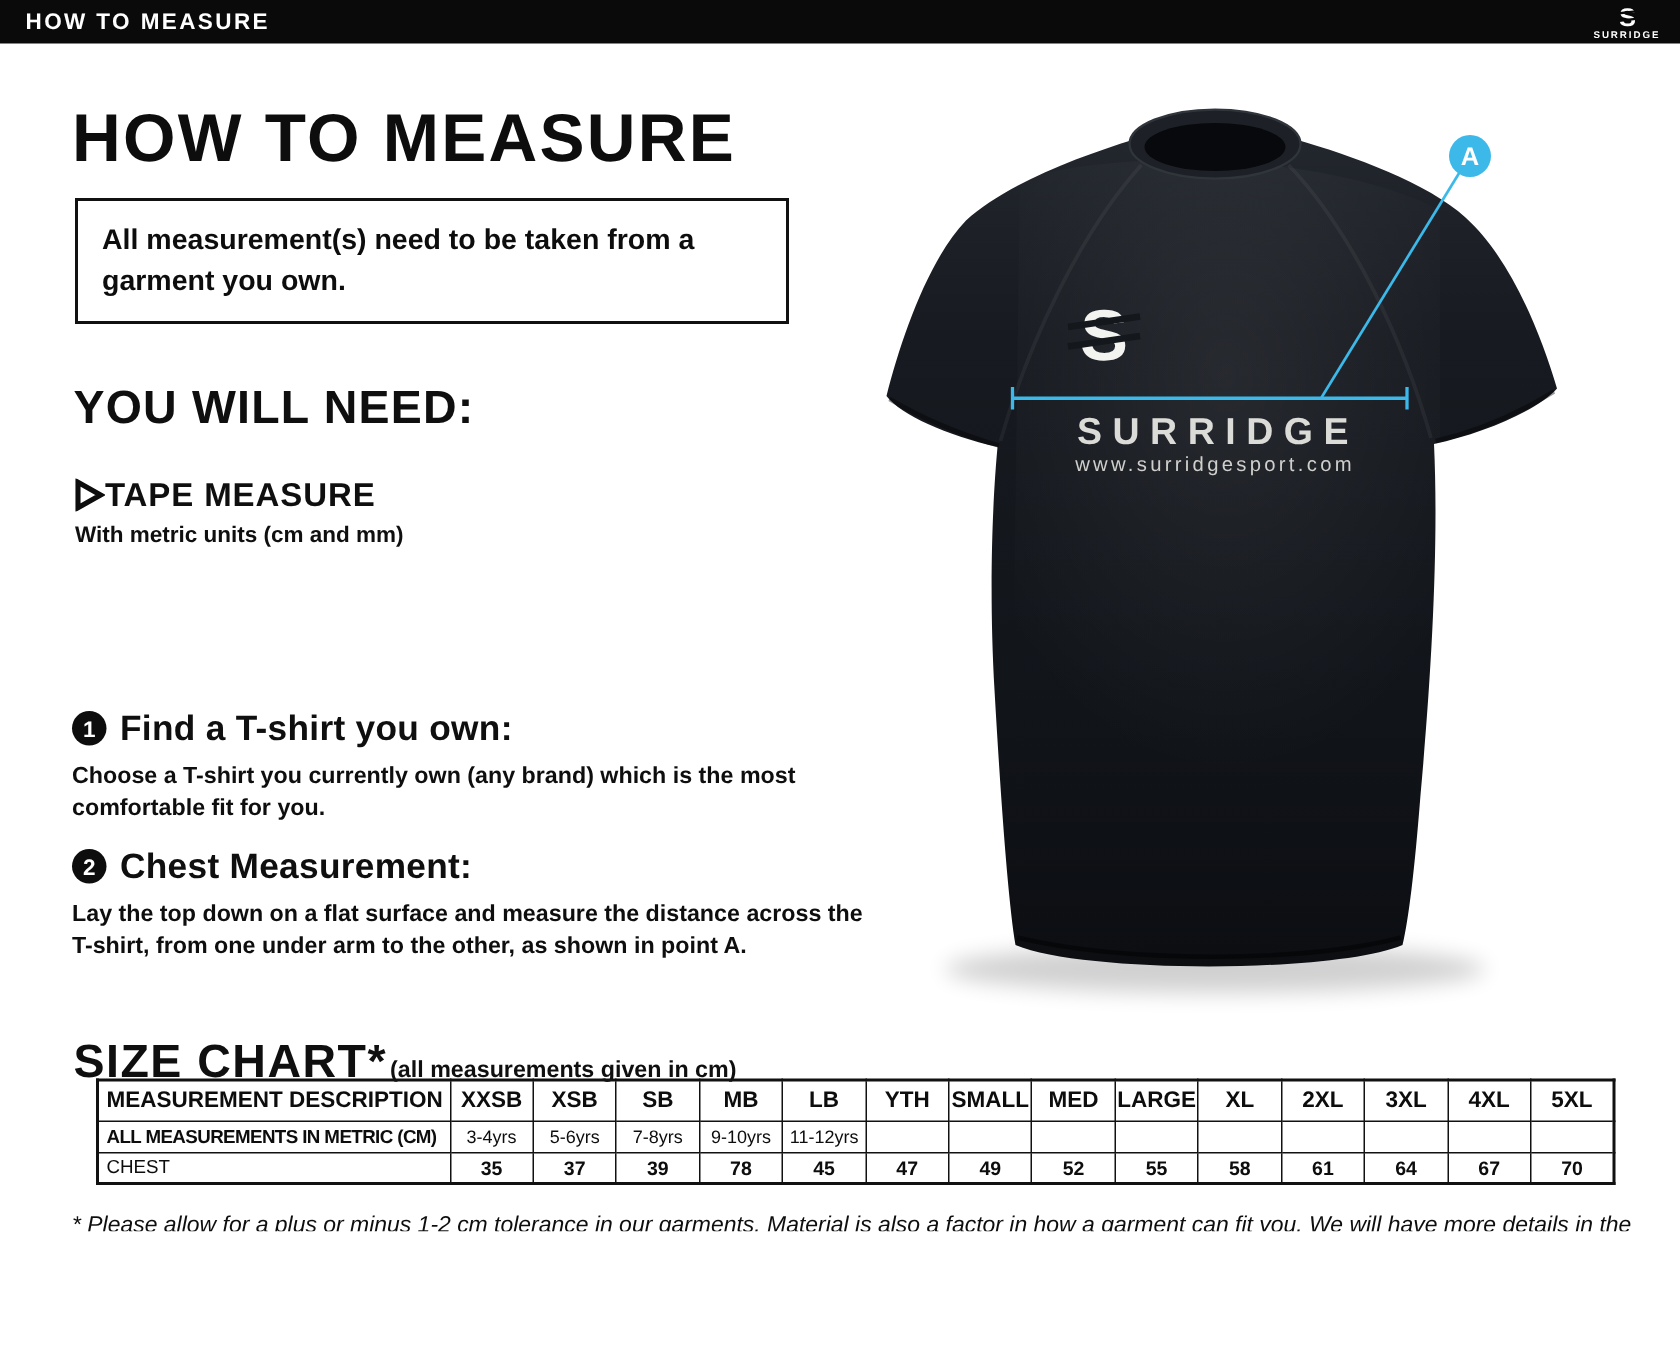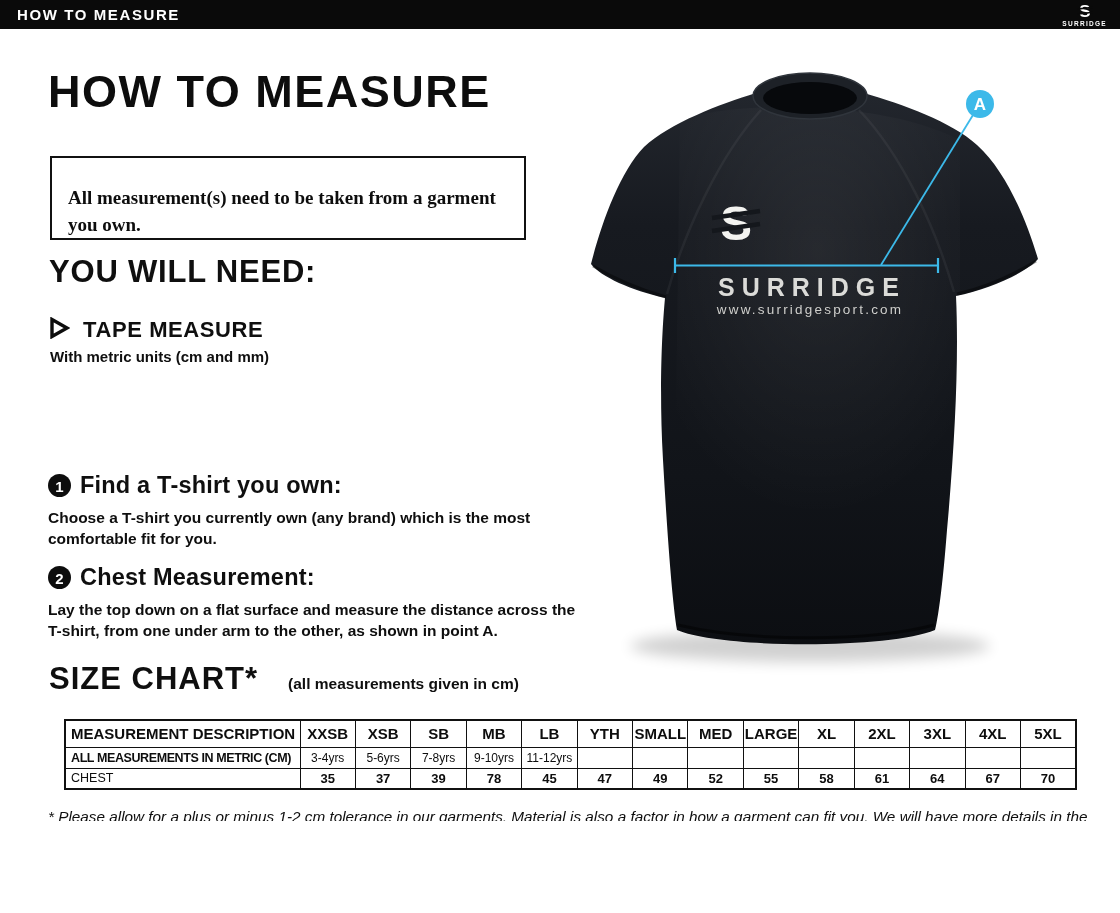--- a/index.html
+++ b/index.html
@@ -18,49 +18,49 @@
     color:#ffffff; font-size:15px; font-weight:bold; letter-spacing:1.6px;
   }
   .topbar-logo { display:flex; flex-direction:column; align-items:center; line-height:1; margin-top:1px; }
   .topbar-logo .brand-text { color:#ffffff; font-size:6.5px; font-weight:bold; letter-spacing:1.3px; margin-top:1px; }
   
   .h1 {
     position:absolute; left:48px; top:66px;
     font-size:45px; font-weight:800; letter-spacing:1.5px; color:#0d0d0d;
   }
   .notice-box {
-    position:absolute; left:50px; top:156px; width:476px; height:84px;
-    border:2.5px solid #111; padding:26px 16px 0 16px;font-family:Liberation Serif, serif;
+    position:absolute; left:50px; top:132px; width:476px; height:84px;
+    border:2.5px solid #111; padding:13px 16px 0 16px;
   }
   .notice-box p { font-size:19px; font-weight:bold; line-height:27px; color:#0d0d0d; }
   .need-heading {
     position:absolute; left:49px; top:254px;
     font-size:31px; font-weight:800; letter-spacing:0.8px;
   }
   .need-item { position:absolute; left:48px; }
-  .need-item .row { display:flex; align-items:flex-start; gap:13px; }
+  .need-item .row { display:flex; align-items:center; }
   .need-item .row h3 { font-size:22px; font-weight:800; letter-spacing:0.6px; }
   .need-item .desc { font-size:15px; font-weight:bold; margin-top:5px; margin-left:2px; }
   .need-item.item-0 { top:317px; }
   .need-item.item-1 { top:389px; }
   .tri-icon { display:block; }
   .step { position:absolute; left:48px; width:530px; }
   .step.step-0 { top:472px; }
   .step.step-1 { top:564px; }
   .step .head { display:flex; align-items:center; gap:9px; }
   .step-num {
     width:23px; height:23px; border-radius:50%; background:#0d0d0d; color:#fff;
     font-size:15px; font-weight:bold; display:flex; align-items:center; justify-content:center;
     flex:0 0 23px; padding-top:1px;
   }
   .step .head h3 { font-size:23.5px; font-weight:800; letter-spacing:0.2px; }
   .step .body { font-size:15.5px; font-weight:bold; line-height:21px; margin-top:8px; color:#0e0e0e; }
-  .chart-heading { position:absolute; left:49px; top:661px; display:flex; align-items:baseline; gap:18px; }
+  .chart-heading { position:absolute; left:49px; top:690px; display:flex; align-items:baseline; gap:2px; }
   .chart-heading .big { font-size:31px; font-weight:800; letter-spacing:1px; }
-  .chart-heading .small { font-size:15.5px; font-weight:bold;margin-left:12px; }
+  .chart-heading .small { font-size:15.5px; font-weight:bold; }
   
   table.size-table {
     position:absolute; left:64px; top:719px; width:1013px;
     border-collapse:collapse; table-layout:fixed;
     border:2px solid #111;
   }
   table.size-table col.desc-col { width:235px; }
   table.size-table th, table.size-table td {
     border:1.4px solid #111; text-align:center; color:#0d0d0d;
     overflow:hidden; white-space:nowrap;

